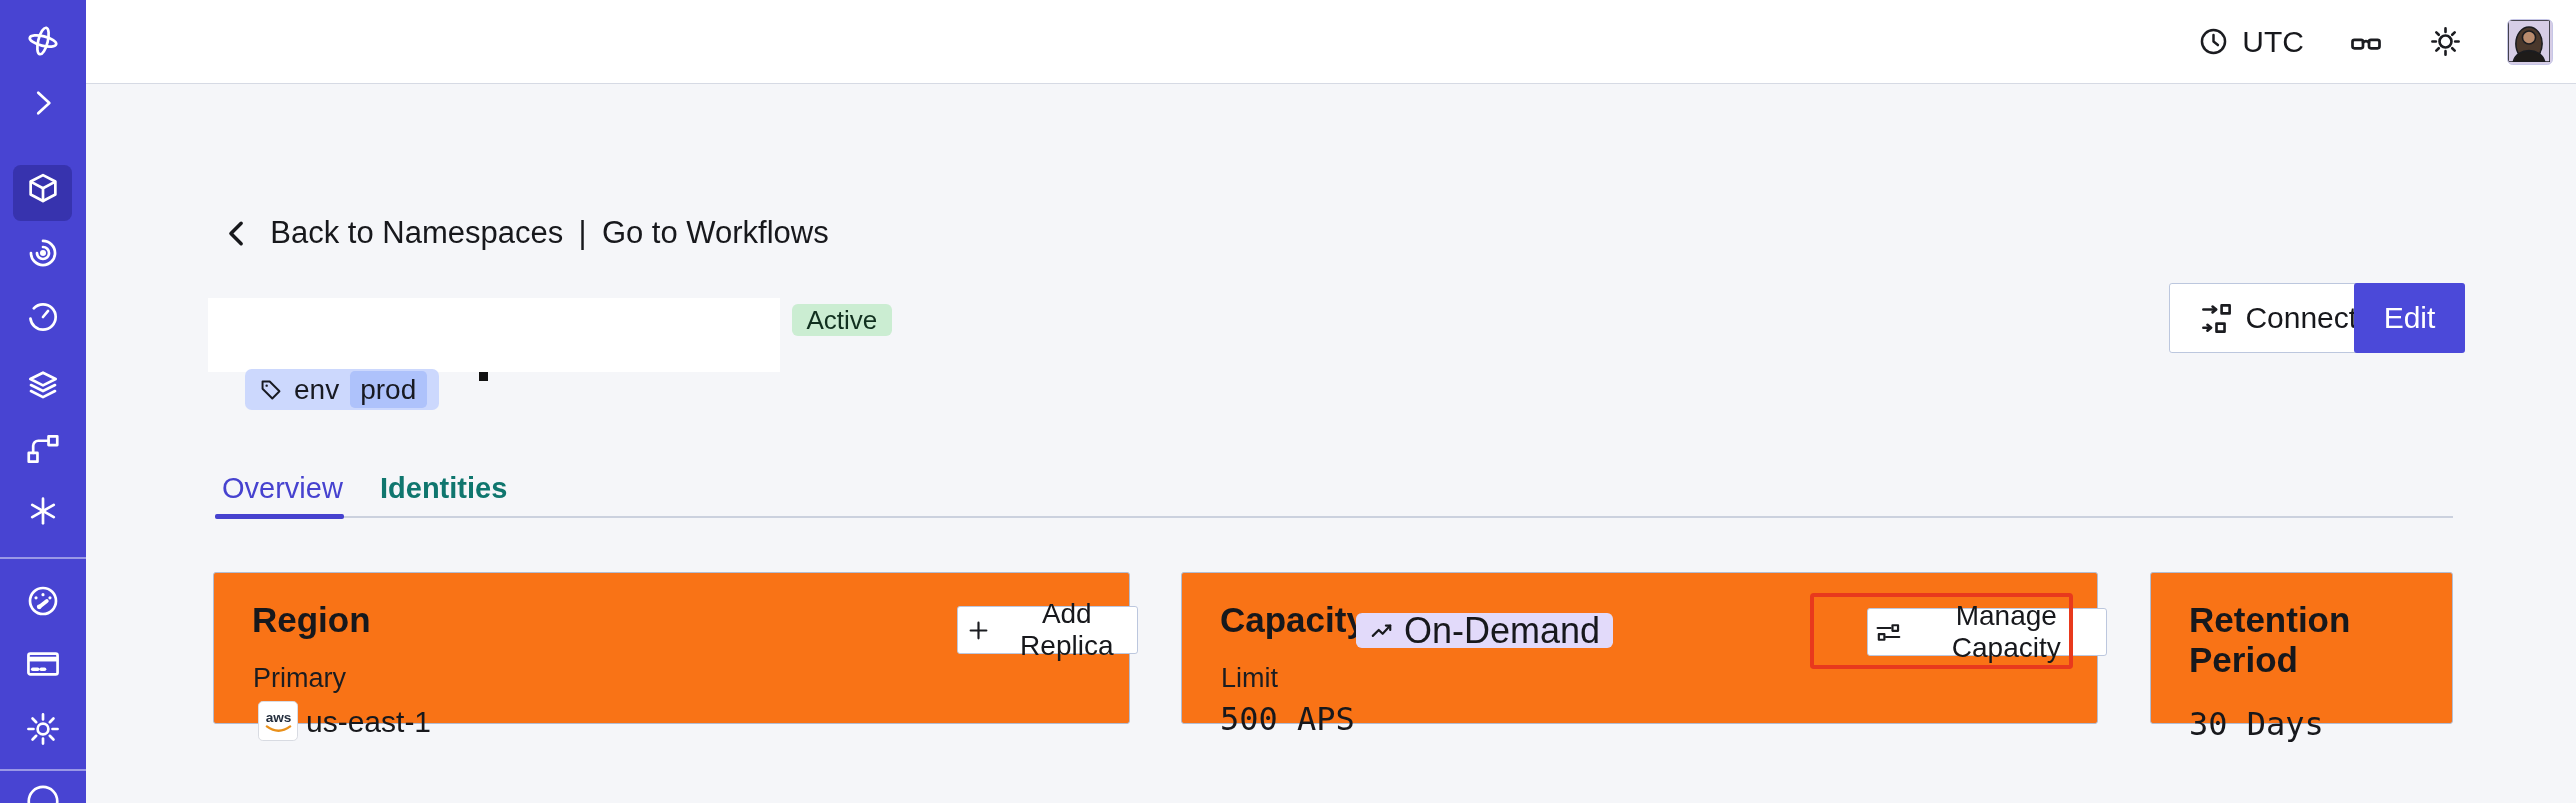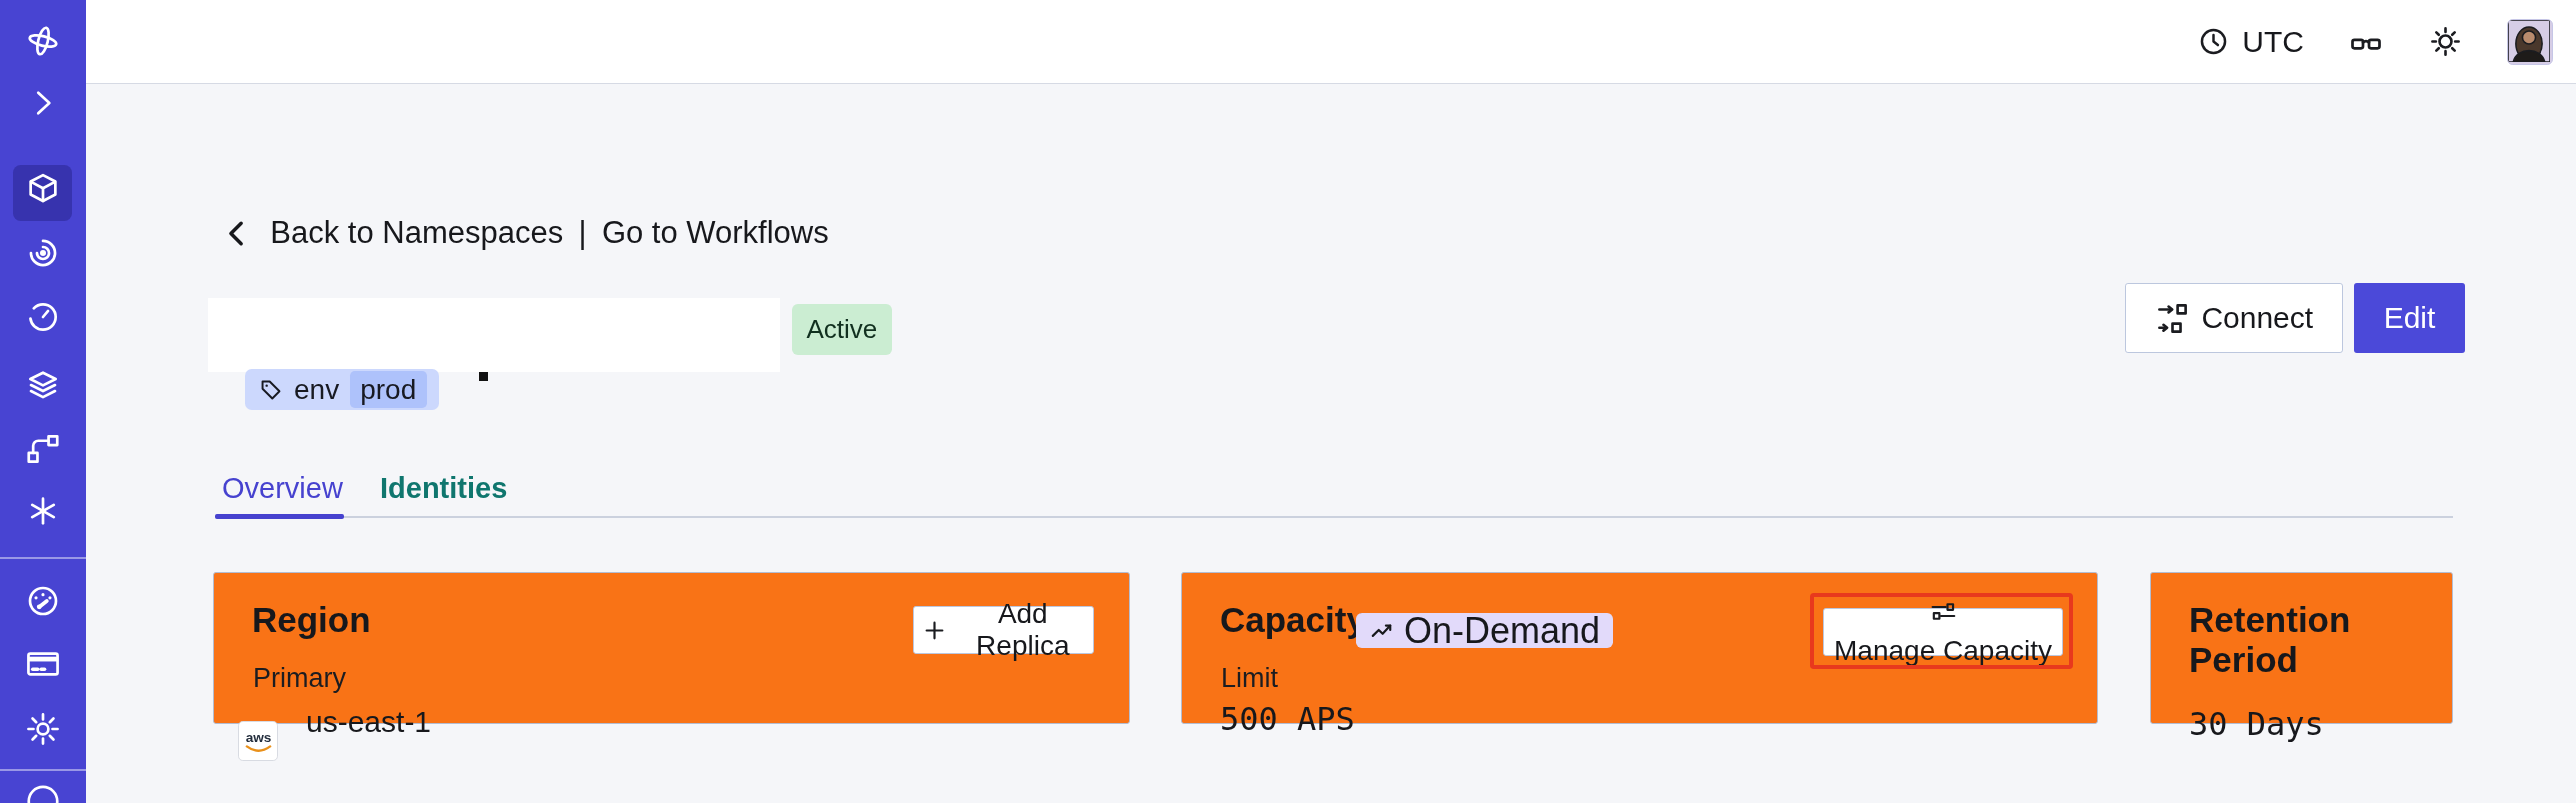--- a/index.html
+++ b/index.html
@@ -23,53 +23,53 @@
   
   .main { position:absolute; left:86px; top:84px; width:2490px; height:719px; background:#f5f6f9; }
 
   .back-row { position:absolute; left:134px; top:125px; height:42px; display:flex; align-items:flex-end; gap:15.3px; font-size:31px; font-weight:500; color:#17181c; }
   .back-row svg { stroke:#17181c; fill:none; stroke-width:2.4; stroke-linecap:round; stroke-linejoin:round; }
   .back-link { cursor:pointer; }
 
   .redaction-box { position:absolute; left:122px; top:214px; width:572px; height:74px; background:#ffffff; }
   .redaction-dot { position:absolute; left:393px; top:288px; width:8.6px; height:8.6px; background:#121212; }
 
-  .badge-active { position:absolute; left:706px; top:220px; height:51px; display:flex; align-items:center; padding:0 14.4px; background:#cbedd2; color:#11301f; border-radius:5.8px; font-size:26px; }
+  .badge-active { position:absolute; left:706px; top:220px; height:32px; display:flex; align-items:center; padding:0 14.4px; background:#cbedd2; color:#11301f; border-radius:5.8px; font-size:26px; }
 
   .tag-chip { position:absolute; left:128px; top:285px; height:41px; display:flex; align-items:center; gap:10.5px; padding:0 12.5px; background:#ccd8fd; border-radius:6.7px; font-size:28px; color:#181a22;margin-left:31px; }
   .tag-chip svg { stroke:#181a22; fill:none; stroke-width:1.8; stroke-linejoin:round; }
   .tag-inner { background:#aec2fb; border-radius:4.8px; padding:2.9px 10.5px; }
 
-  .btn { display:flex; align-items:center; justify-content:center; gap:11.5px; background:#fff; border:1.9px solid #bcc7de; border-radius:2.9px; font-size:30px; color:#17181c; cursor:pointer; font-family:inherit; }
+  .btn { display:flex; align-items:center; justify-content:center; gap:11.5px; background:#fff; border:1.9px solid #bcc7de; border-radius:2.9px; font-size:30px; color:#17181c; cursor:pointer; font-family:inherit;margin-left:44px; }
   .btn svg { stroke:#1b1c20; fill:none; stroke-width:1.8; stroke-linecap:round; stroke-linejoin:round; }
   .btn-connect { position:absolute; left:2039px; top:199px; width:218px; height:70px; }
   .btn-edit { position:absolute; left:2268px; top:199px; width:111px; height:70px; background:#4b49d9; border:none; border-radius:2.9px; color:#fff; display:flex; align-items:center; justify-content:center; font-size:30px; cursor:pointer; }
 
   .tab { position:absolute; top:388px; font-size:29px; cursor:pointer; }
   .tab-active { left:136px; color:#4642cf; font-weight:500; }
   .tab-inactive { left:294px; color:#0f766e;font-weight:bold; }
   .tab-hairline { position:absolute; left:129px; top:432px; width:2238px; height:1.9px; background:#cbd1de; }
   .tab-underline { position:absolute; left:129px; top:430px; width:129px; height:4.8px; background:#4642cf; border-radius:1.9px; z-index:2; }
 
   .card { position:absolute; top:488px; height:152px; background:#f97316; border:1.9px solid #b3bdd2; border-radius:2.9px; }
   .card-region { left:127px; width:917px; }
   .card-capacity { left:1095px; width:917px; }
   .card-retention { left:2064px; width:303px; }
   .card-title { position:absolute; left:38px; top:27px; font-size:35px; font-weight:600; color:#17181c; }
   .card-label { position:absolute; left:39px; top:90px; font-size:27px; font-weight:500; color:#1c1d21; }
   .mono-value { position:absolute; font-family:"DejaVu Sans Mono",monospace; font-size:32px; color:#17181c;text-align:center; }
 
   .btn-add-replica { position:absolute; left:699px; top:33px; width:181px; height:48px; font-size:28px; gap:9.6px; }
-  .btn-manage { position:absolute; left:641px; top:35px; width:240px; height:48px; font-size:28px; gap:9.6px;flex-direction:column; }
+  .btn-manage { position:absolute; left:641px; top:35px; width:240px; height:48px; font-size:28px; gap:9.6px; }
   .annotation-box { position:absolute; left:628px; top:20px; width:263px; height:76px; border:4.8px solid #e8391d; border-radius:3.8px; z-index:3; pointer-events:none; }
 
   .chip-ondemand { position:absolute; left:174px; top:40px; height:35px; display:flex; align-items:center; gap:8.6px; padding:0 13.4px; background:#e2dafa; border-radius:5.8px; font-size:36px; color:#17181c; }
   .chip-ondemand svg { stroke:#17181c; fill:none; stroke-width:2; stroke-linecap:round; stroke-linejoin:round; }
 
-  .aws-chip { position:absolute; left:24px; top:128px; width:40px; height:40px; background:#fff; border:1.9px solid #d8dbe2; border-radius:4.8px; display:flex; align-items:center; justify-content:center;margin-top:20px; }
+  .aws-chip { position:absolute; left:44px; top:128px; width:40px; height:40px; background:#fff; border:1.9px solid #d8dbe2; border-radius:4.8px; display:flex; align-items:center; justify-content:center; }
   .region-value { position:absolute; left:92px; top:132px; font-size:30px; color:#17181c; }
 </style>
 </head>
 <body>
 
 <div class="app">
 
   <aside class="sidebar">
     <div class="nav-active-bg"></div>
 

